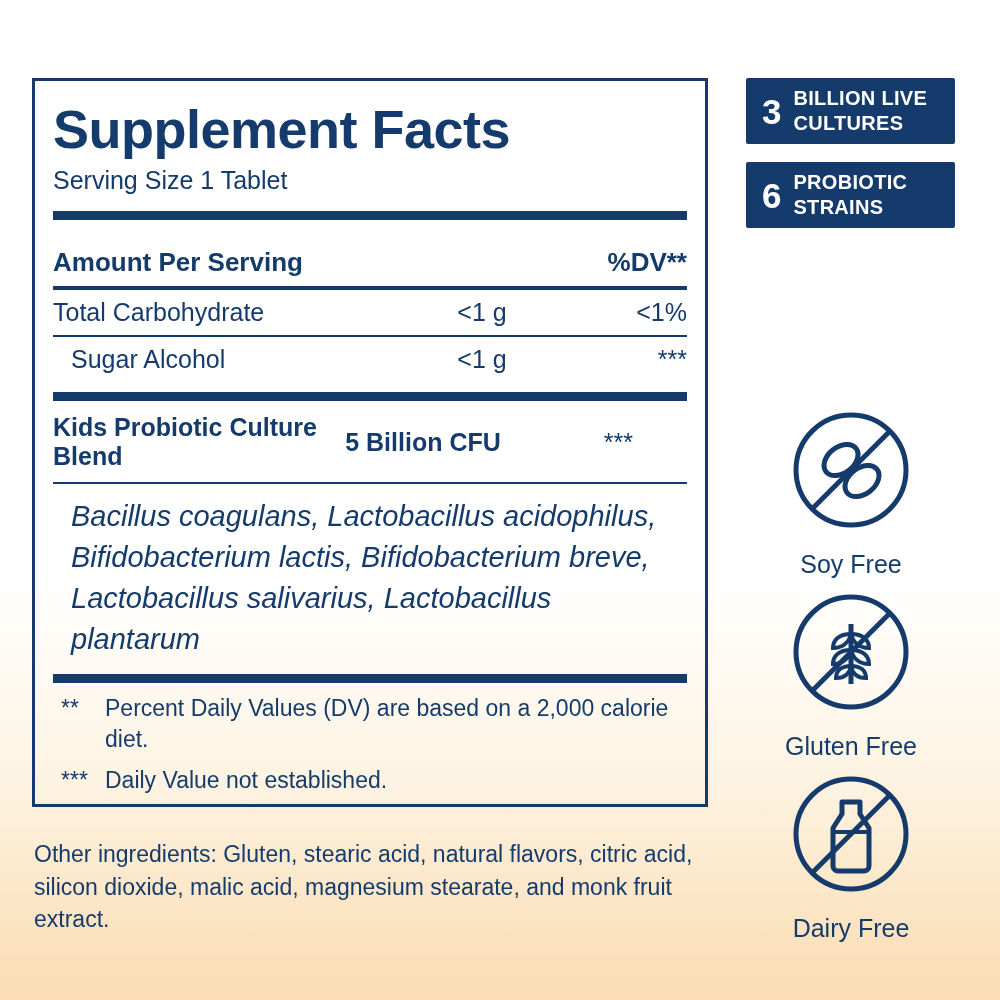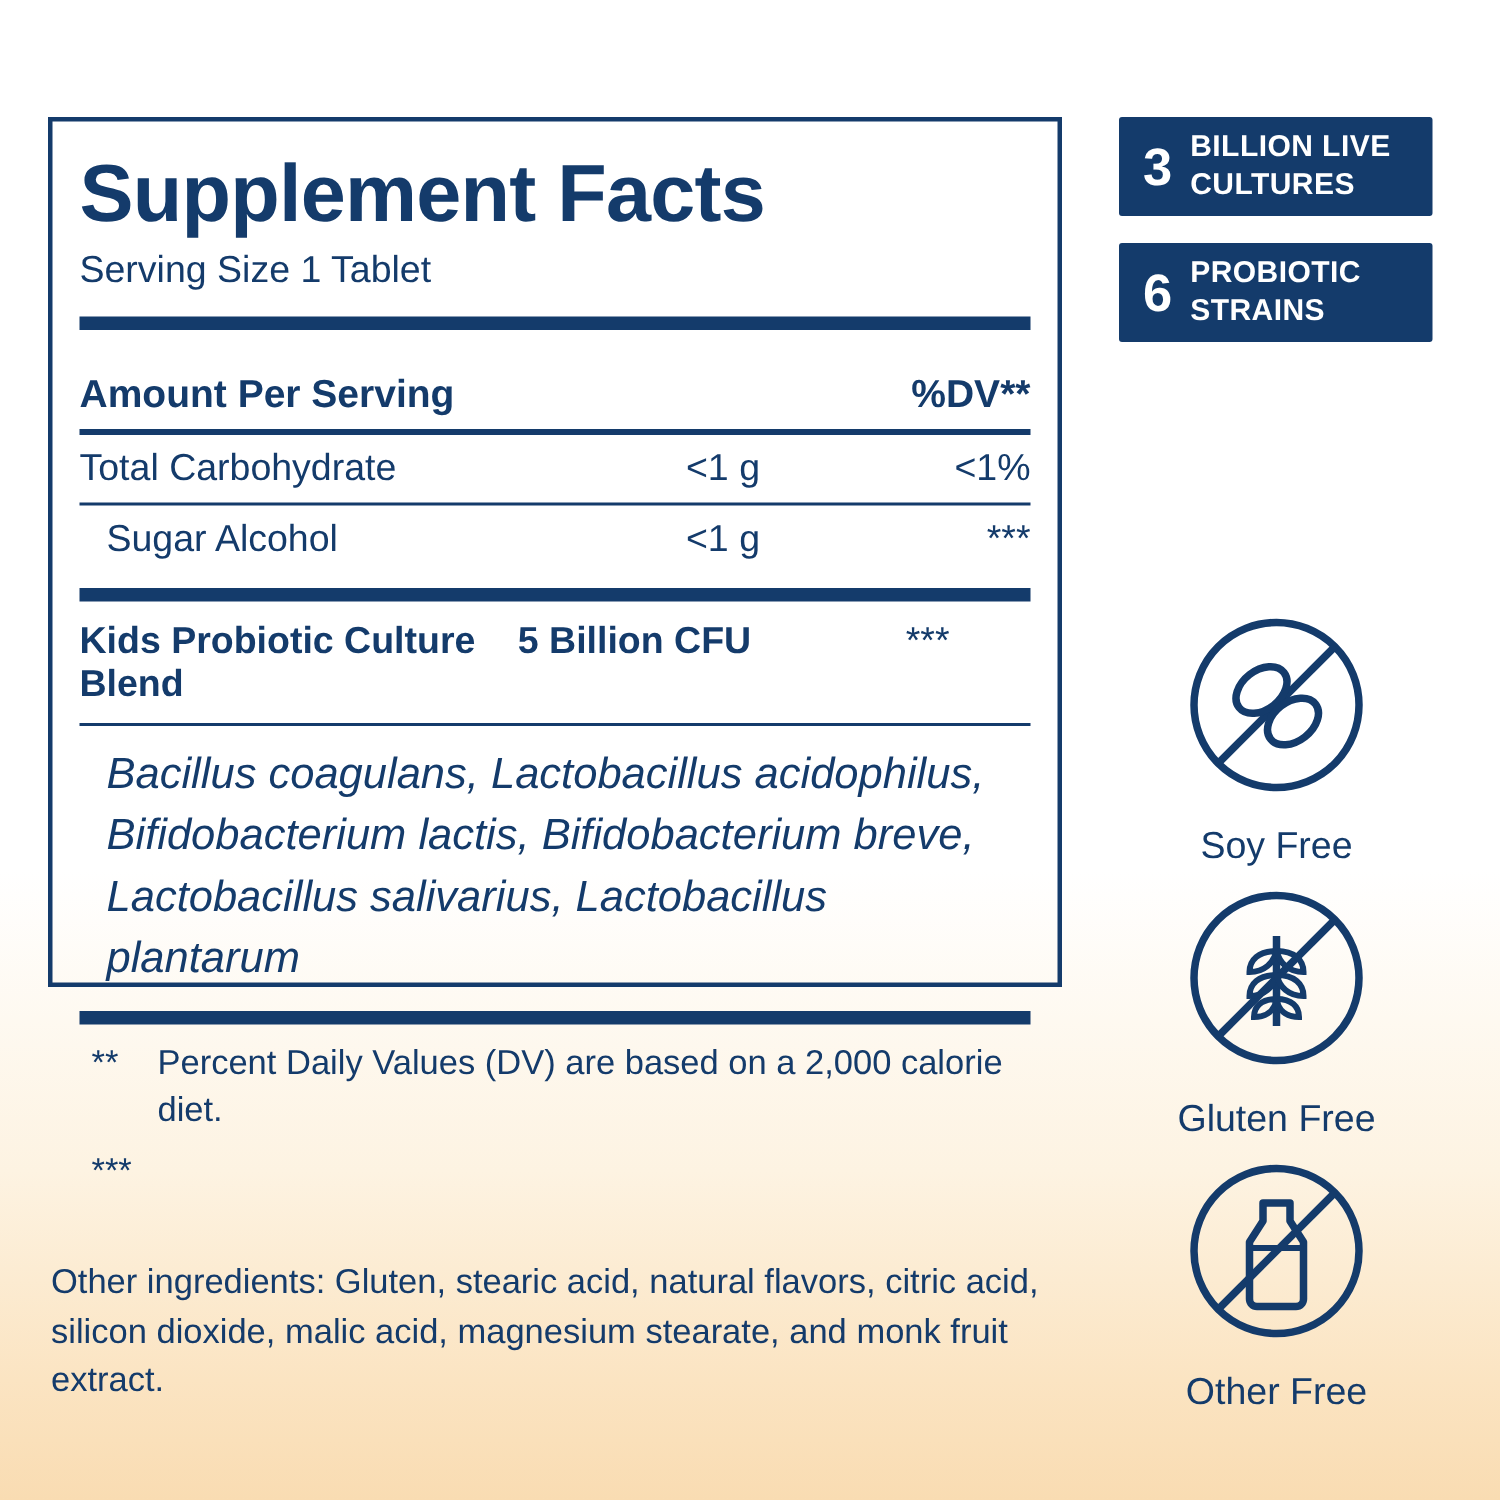--- a/index.html
+++ b/index.html
@@ -15,21 +15,21 @@
     overflow: hidden;
     position: relative;
   }
 
   
   #facts-panel {
     position: absolute;
     left: 32px;
     top: 78px;
     width: 676px;
-    height: 580px;
+    height: 729px;
     border: 3px solid #143b6b;
     box-sizing: border-box;
     background: transparent;
     padding: 0 18px;
   }
   #facts-title {
     font-size: 54px;
     font-weight: bold;
     letter-spacing: -0.5px;
     color: #143b6b;
@@ -78,21 +78,21 @@
     font-weight: bold;
     font-size: 26px;
     margin-top: 19px;
   }
   .row.indent .c-name {
     padding-left: 18px;
   }
 
   .blend-row {
     display: flex;
-    align-items: flex-start;
+    align-items: center;
     padding: 12px 0 10px 0;
   }
   .blend-row .c-name {
     flex: 1 1 auto;
     font-size: 25px;
     font-weight: bold;
     line-height: 1.18;
     max-width: 270px;
   }
   .blend-row .c-amount {
@@ -230,20 +230,21 @@
 
   <div class="rule-thick"></div>
 
   <div class="footnote">
     <div class="marker">**</div>
     <div class="ftext">Percent Daily Values (DV) are based on a 2,000 calorie diet.</div>
   </div>
 
   <div class="footnote">
     <div class="marker">***</div>
+    <div class="ftext">Daily Value not established.</div>
   </div>
 
 </div>
 
 <div id="other-ingredients">Other ingredients: Gluten, stearic acid, natural flavors, citric acid, silicon dioxide, malic acid, magnesium stearate, and monk fruit extract.</div>
 
 <div class="badge" id="badge-cultures">
   <div class="num">3</div>
   <div class="txt">
     <div>BILLION LIVE</div>
@@ -284,14 +285,14 @@
   <div class="caption">Gluten Free</div>
 </div>
 
 <div class="freeicon" id="icon-dairy">
   <svg width="124" height="124" viewBox="0 0 124 124">
     <circle cx="62" cy="62" r="55" fill="none" stroke="#143b6b" stroke-width="5"></circle>
     <line x1="23" y1="101" x2="101" y2="23" stroke="#143b6b" stroke-width="5"></line>
     <path d="M53 30 h18 v12 l9 14 v38 a5 5 0 0 1 -5 5 h-26 a5 5 0 0 1 -5 -5 v-38 l9 -14 z" fill="none" stroke="#143b6b" stroke-width="5" stroke-linejoin="round"></path>
     <line x1="44" y1="60" x2="80" y2="60" stroke="#143b6b" stroke-width="4"></line>
   </svg>
-  <div class="caption">Other Free</div>
+  <div class="caption">Dairy Free</div>
 </div>
 
 </body></html>

